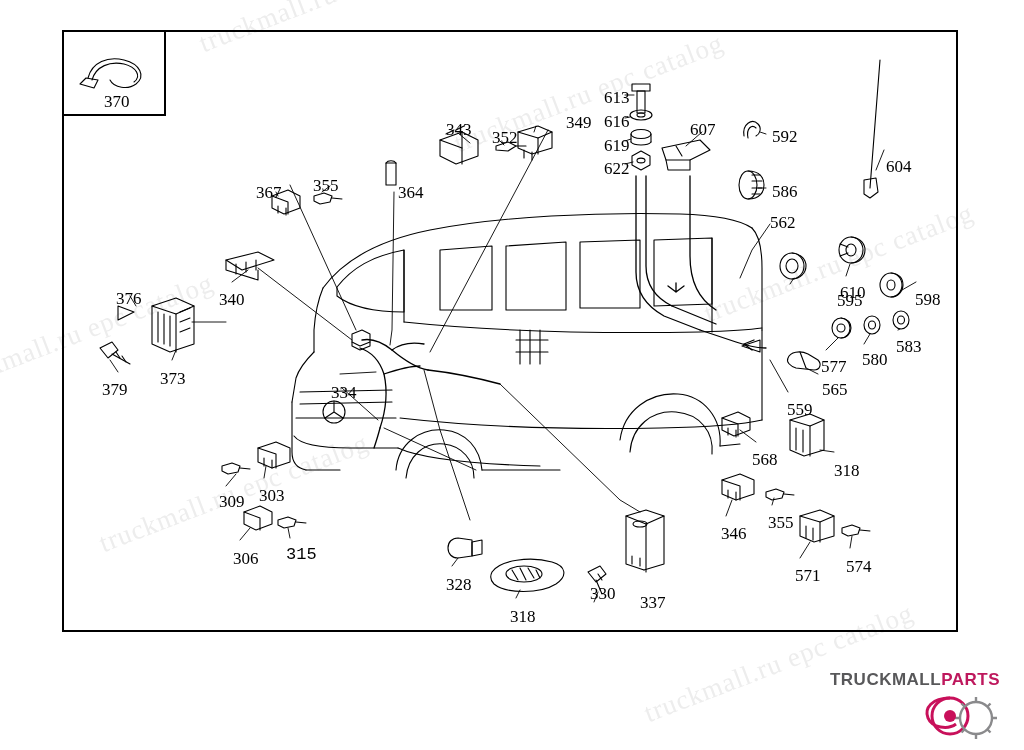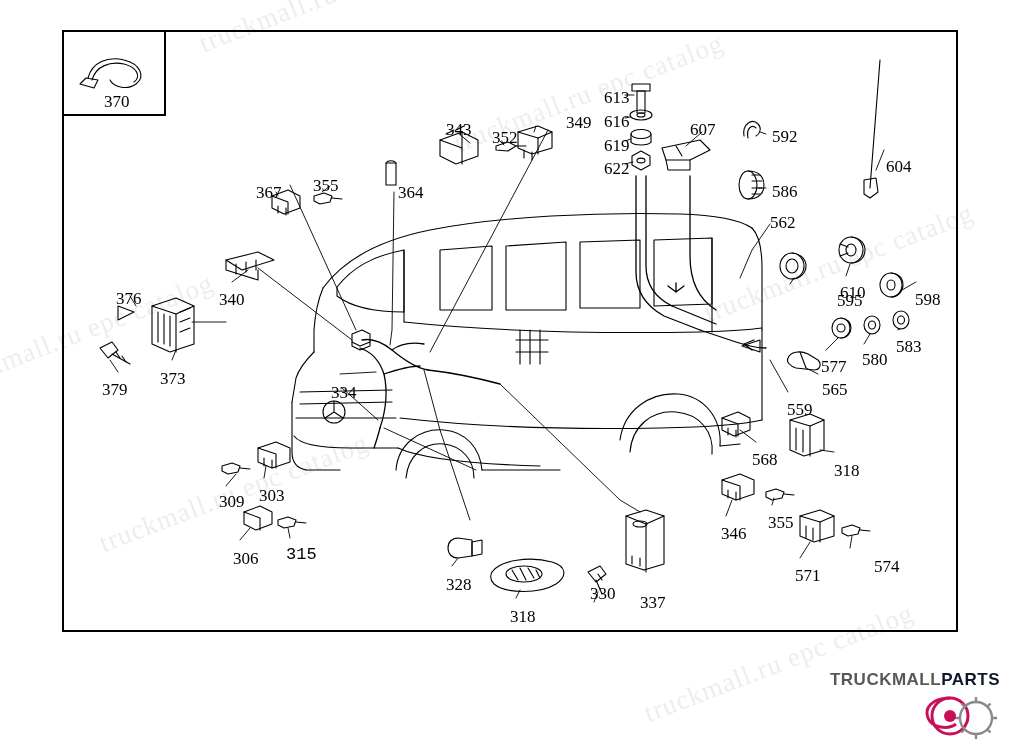--- a/index.html
+++ b/index.html
@@ -75,21 +75,21 @@
     position: absolute;
     right: 8px;
     top: 6px;
     font-family: "Liberation Sans", sans-serif;
     font-size: 17px;
     font-weight: bold;
     letter-spacing: .5px;
     color: #58585a;
     white-space: nowrap;
   }
-  .brand-text .accent { color: #0f172a; }
+  .brand-text .accent { color: #be185d; }
 </style>
 </head>
 <body>
 
 <div id="stage">
 
   <div class="wm" style="left:195px; top:30px;">truckmall.ru epc catalog</div>
   <div class="wm" style="left:450px; top:130px;">truckmall.ru epc catalog</div>
   <div class="wm" style="left:-60px; top:370px;">truckmall.ru epc catalog</div>
   <div class="wm" style="left:700px; top:300px;">truckmall.ru epc catalog</div>
@@ -498,21 +498,21 @@
   <div class="label" style="left:259px; top:486px;">303</div>
   <div class="label" style="left:233px; top:549px;">306</div>
   <div class="label" style="left:286px; top:545px;font-family:Liberation Mono, monospace;">315</div>
   <div class="label" style="left:446px; top:575px;">328</div>
   <div class="label" style="left:510px; top:607px;">318</div>
   <div class="label" style="left:590px; top:584px;">330</div>
   <div class="label" style="left:640px; top:580px;margin-top:13px;">337</div>
   <div class="label" style="left:721px; top:524px;">346</div>
   <div class="label" style="left:768px; top:513px;">355</div>
   <div class="label" style="left:795px; top:566px;">571</div>
-  <div class="label" style="left:846px; top:557px;margin-left:28px;">574</div>
+  <div class="label" style="left:846px; top:557px;">574</div>
 
   <div class="brand">
     <div class="brand-text">
       <span>TRUCKMALL</span><span class="accent">PARTS</span>
     </div>
     <svg width="180" height="58" viewBox="0 0 180 58" style="position:absolute; right:0; top:22px;">
       <g fill="none" stroke="#c8105a" stroke-width="3">
         <circle cx="122" cy="30" r="18"></circle>
         <path d="M122 12 C104 12, 96 22, 100 32 C104 42, 120 44, 128 38"></path>
       </g>

